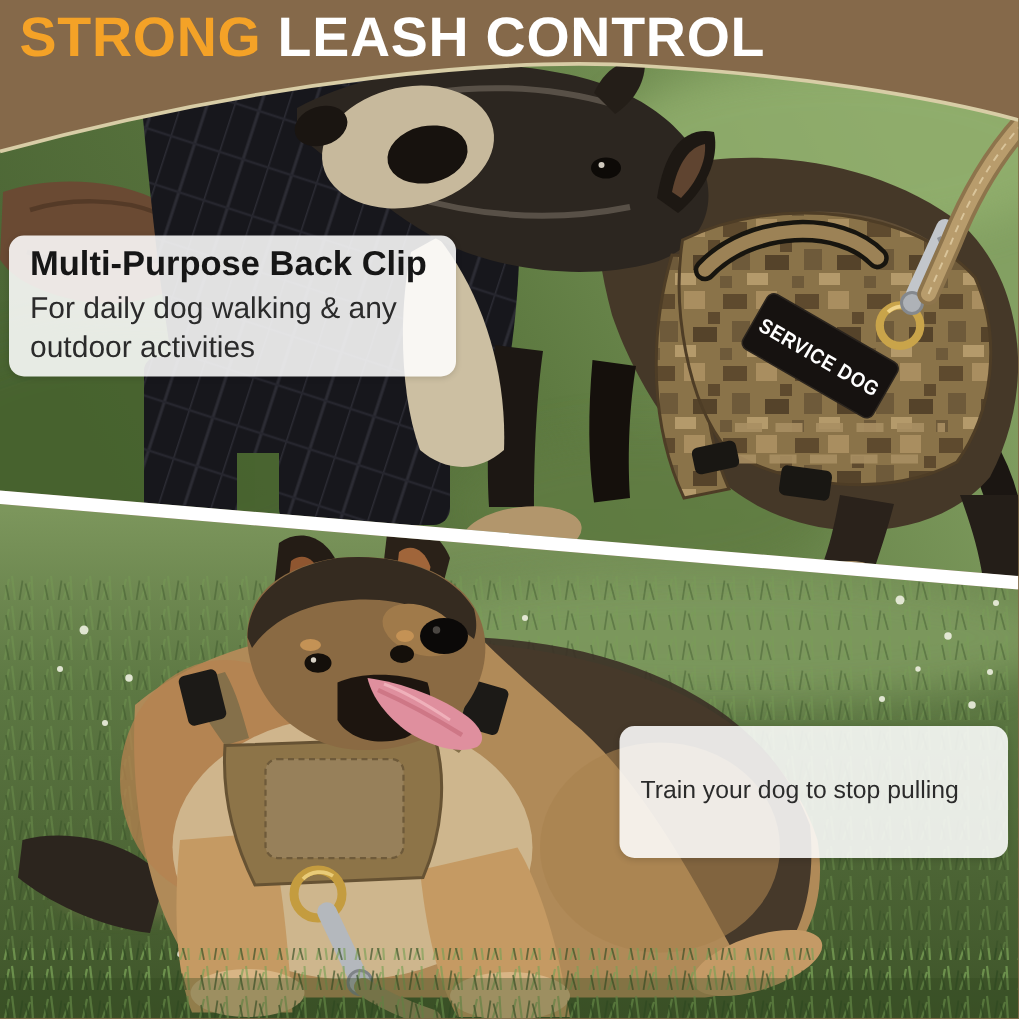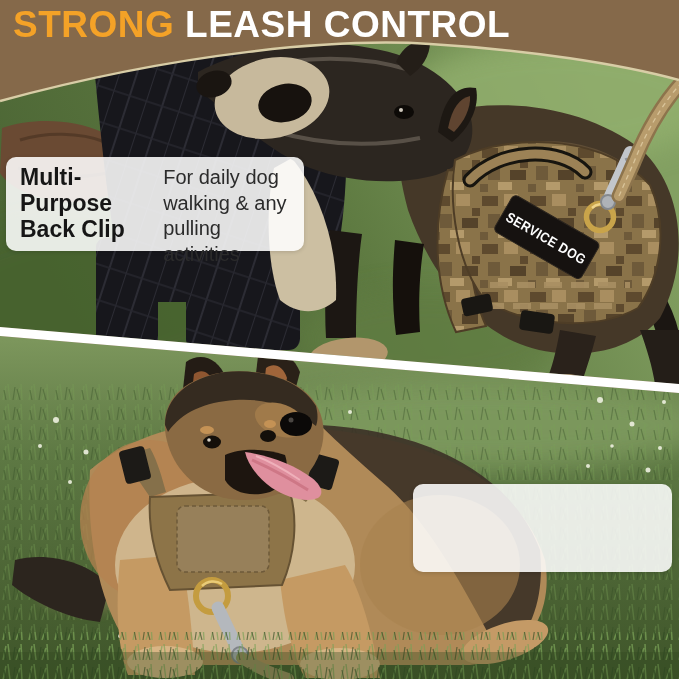--- a/index.html
+++ b/index.html
@@ -12,21 +12,21 @@
   .title{
     position:absolute;left:13px;top:4px;z-index:5;
     font-size:37px;font-weight:bold;letter-spacing:0.5px;white-space:nowrap;text-align:center;
   }
   .title .hl{color:#f4a227;}
   .title .rest{color:#ffffff;}
   .callout{
     position:absolute;z-index:6;
     background:rgba(255,255,255,0.87);
     border-radius:10px;
-    display:flex;flex-direction:row;justify-content:center;gap:6px;
+    display:flex;flex-direction:column;justify-content:center;gap:6px;
     padding:8px 14px;box-sizing:border-box;
     box-shadow:0 1px 4px rgba(0,0,0,0.15);
   }
   .callout .c-title{font-size:23px;font-weight:bold;color:#161616;line-height:1.12;}
   .callout .c-line{font-size:20px;color:#2b2b2b;line-height:1.28;}
   .callout-back{left:6px;top:157px;width:298px;height:94px;}
   .callout-front{left:413px;top:484px;width:259px;height:88px;}
   .callout-front .c-line{font-size:16.5px;}
 </style>
 </head>
@@ -227,20 +227,21 @@
 
     <polygon points="0,327 679,384 679,393 0,336" fill="#ffffff"></polygon>
 
     <path d="M0,101 C180,52 340,38 430,44 C530,50 620,64 679,80" fill="none" stroke="#d8cda6" stroke-width="2.5"></path>
   </svg>
 
   <div class="callout callout-back">
     <div class="c-title">Multi-Purpose Back Clip</div>
     <div>
       <div class="c-line">For daily dog walking &amp; any</div>
-      <div class="c-line">pulling activities</div>
+      <div class="c-line">outdoor activities</div>
     </div>
   </div>
 
   <div class="callout callout-front">
+    <div class="c-line">Train your dog to stop pulling</div>
   </div>
 
 </div>
 
 </body></html>

